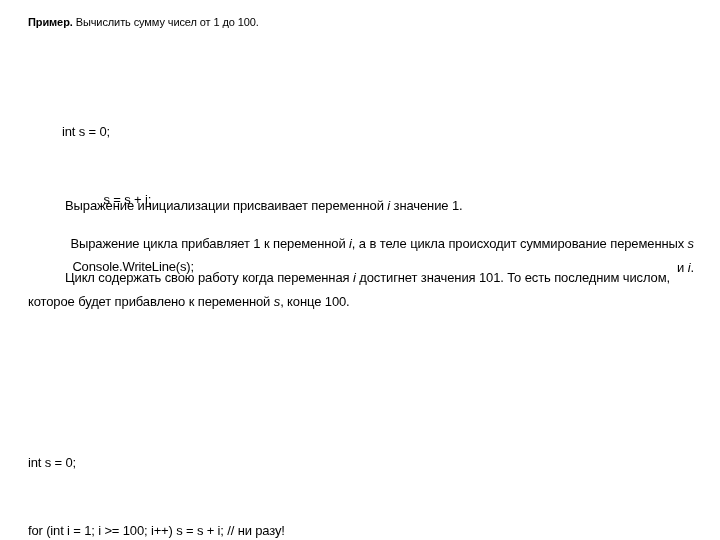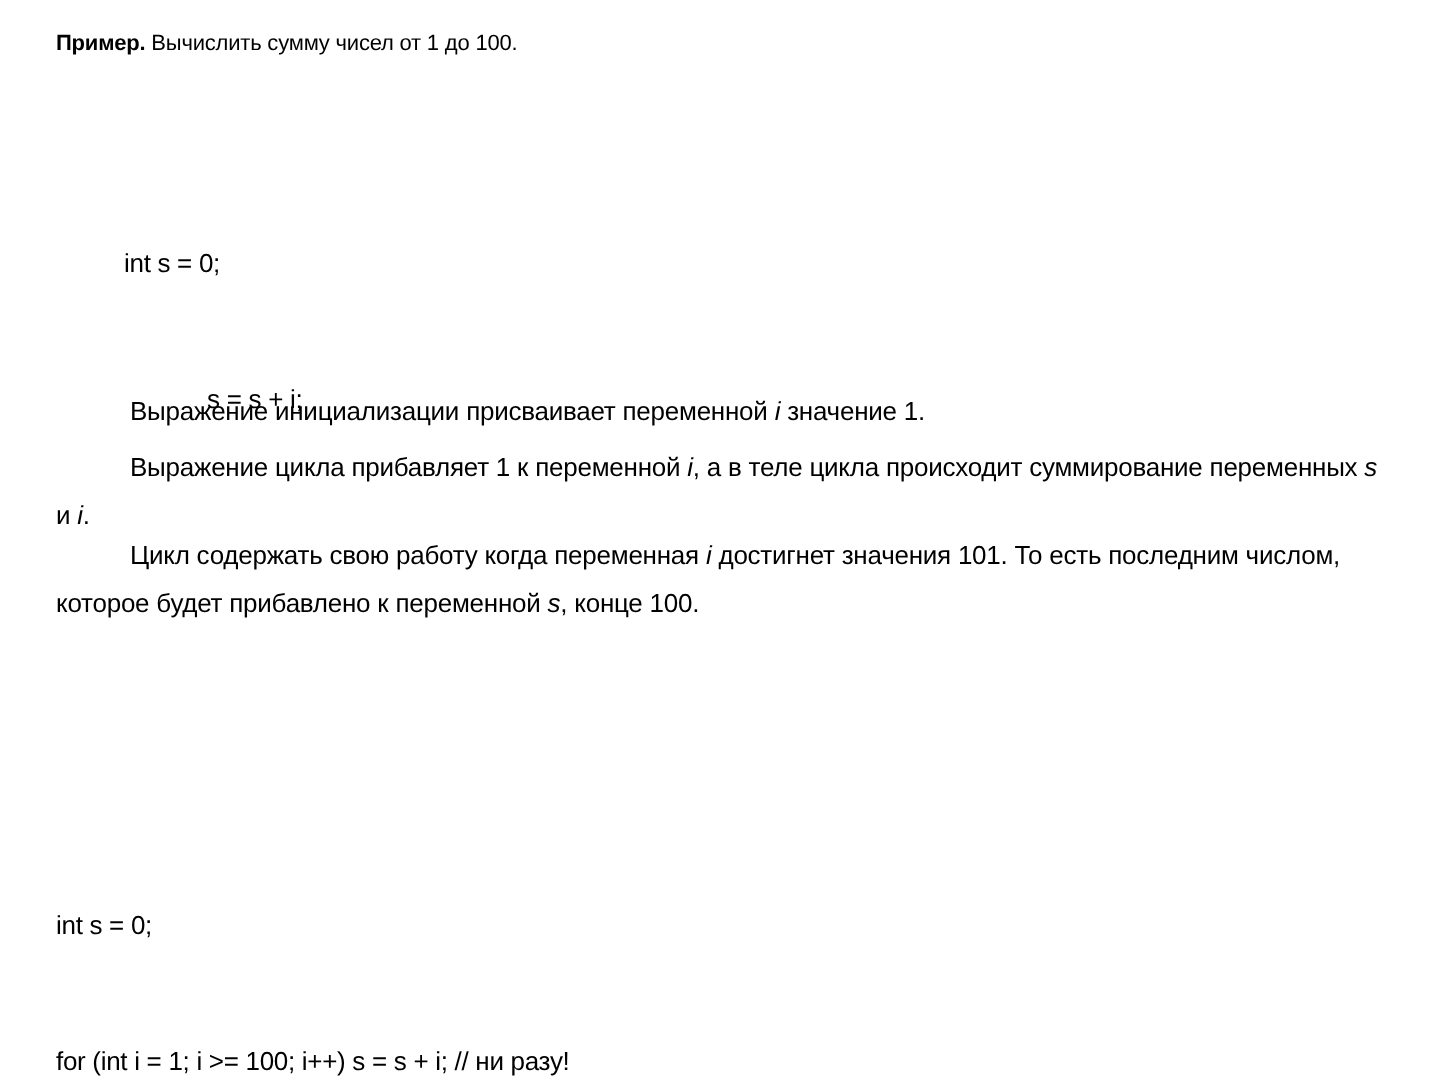--- a/index.html
+++ b/index.html
@@ -66,21 +66,21 @@
   .prose {
     position: absolute;
     left: 28px;
     width: 666px;
     font-size: 13px;
     line-height: 24px;
     text-align: left;
     letter-spacing: -0.12px;
   }
   #para-1 { top: 194px; }
-  #para-2 { top: 222px; }
+  #para-2 { top: 232px; text-align: right; }
   #para-3 { top: 266px; }
   #para-4 { top: 338px; }
 
   .prose p {
     margin: 0;
     text-indent: 37px;
   }
   .prose .v {
     font-style: italic;
   }
@@ -94,20 +94,21 @@
 
 <div class="slide">
 
   <div class="lead-line">
     <span class="b">Пример.</span><span> Вычислить сумму чисел от 1 до 100.</span>
   </div>
 
   <div class="code-block" id="code-block-main">
     <span class="code-line">int s = 0;</span>
     <span class="code-line">            s = s + i;</span>
+    <span class="code-line">   Console.WriteLine(s);</span>
   </div>
 
   <div class="prose" id="para-1">
     <p><span>Выражение инициализации присваивает переменной </span><span class="v">i</span><span> значение 1.</span></p>
   </div>
 
   <div class="prose" id="para-2">
     <p><span>Выражение цикла прибавляет 1 к переменной </span><span class="v">i</span><span>, а в теле цикла происходит суммирование переменных </span><span class="v">s</span><span> и </span><span class="v">i</span><span>.</span></p>
   </div>
 

